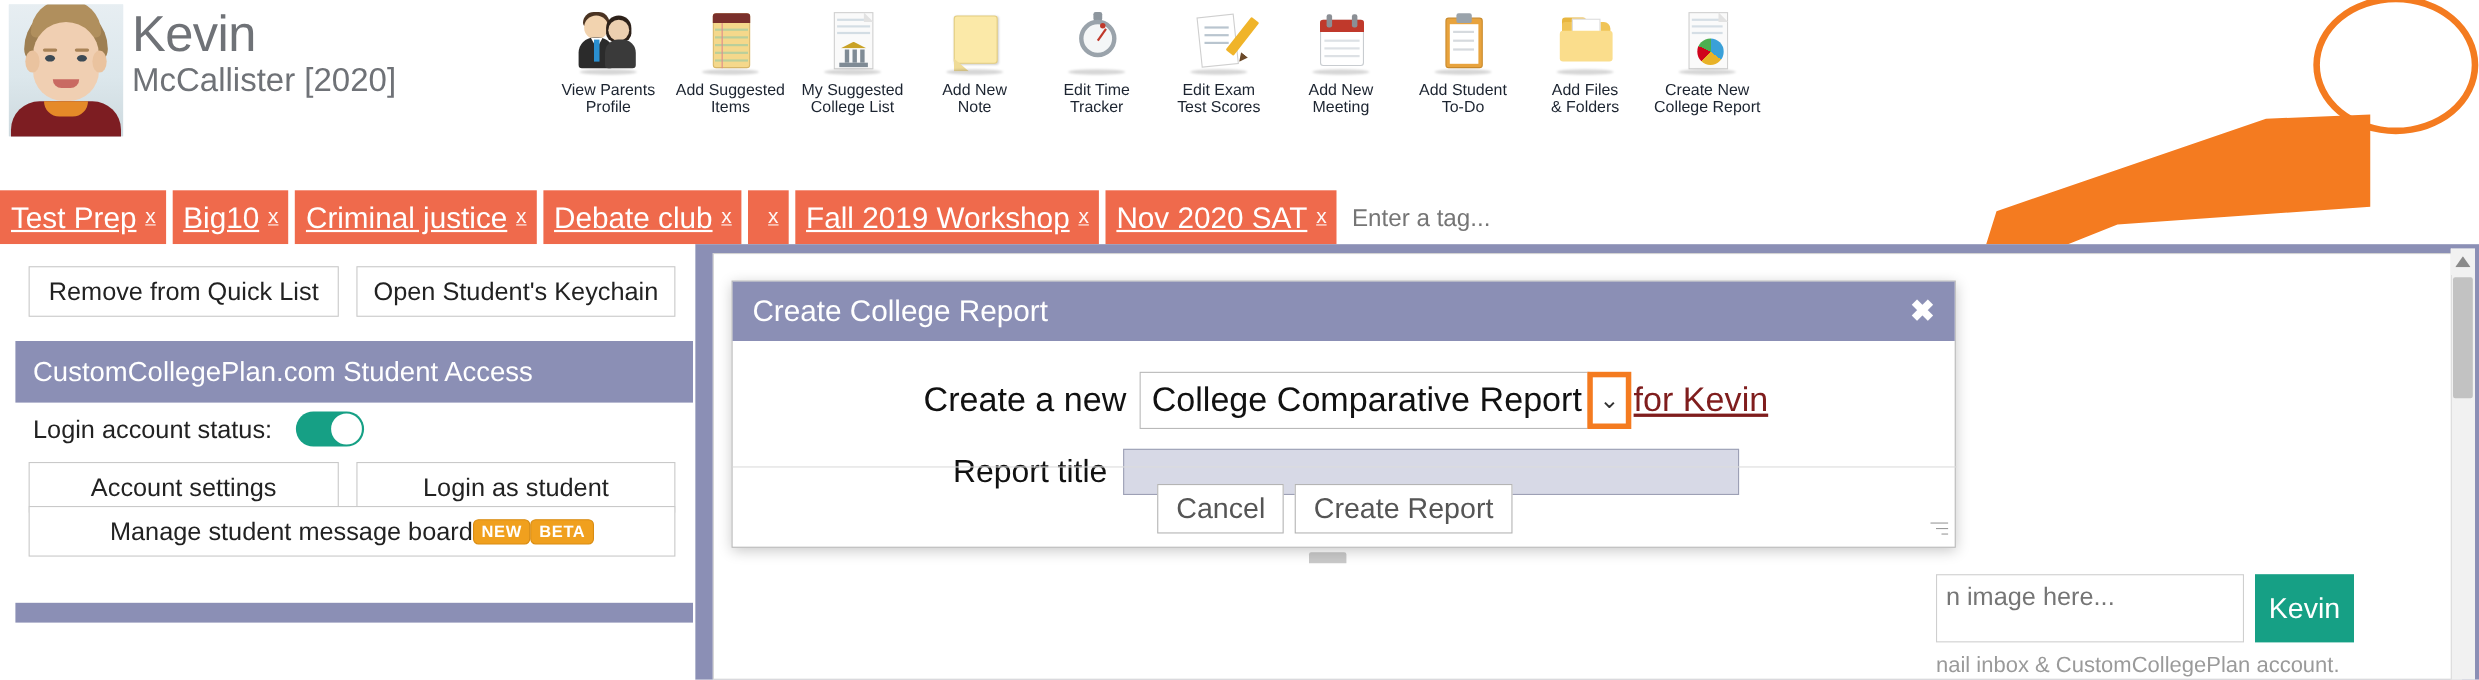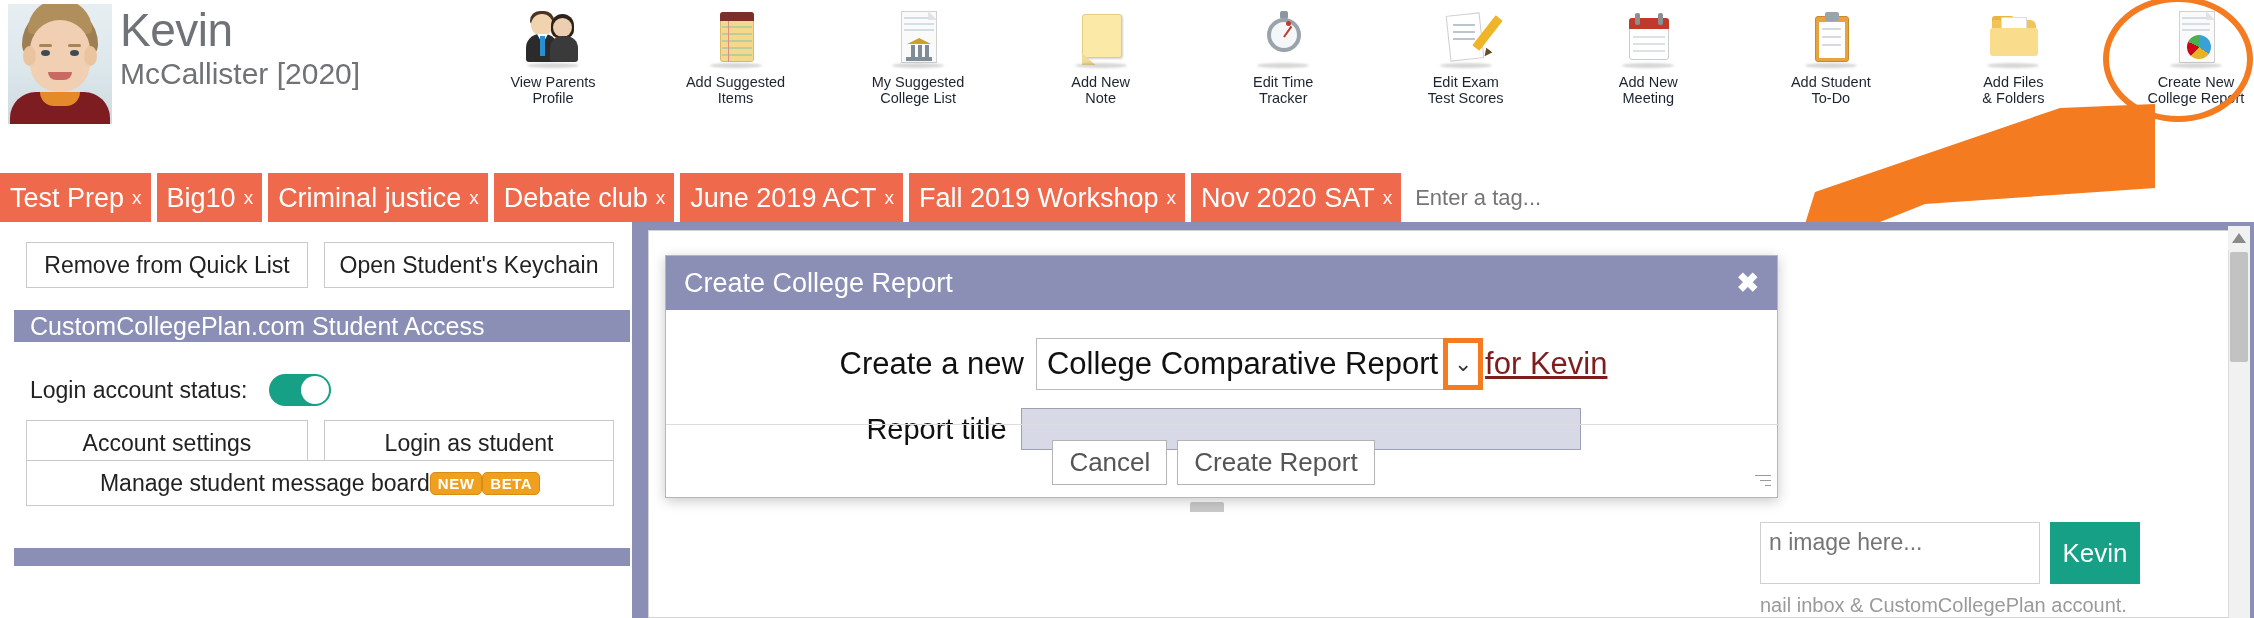--- a/index.html
+++ b/index.html
@@ -33,21 +33,21 @@
   .brow-r { position:absolute; left:60px; top:40px; width:13px; height:3px; background:#a98458; border-radius:2px; }
   .mouth { position:absolute; left:40px; top:68px; width:24px; height:8px; background:#c96a62; border-radius:0 0 14px 14px; }
   .shirt { position:absolute; left:2px; top:88px; width:100px; height:36px; background:#7d1d22; border-radius:26px 26px 0 0; }
   .collar { position:absolute; left:32px; top:88px; width:40px; height:14px; background:#e58a28; border-radius:0 0 20px 20px; }
 
   #name-block { position:absolute; left:120px; top:4px; }
   #first-name { font-size:46px; color:#6f7277; line-height:52px; font-weight:400; letter-spacing:-0.5px;}
   #last-name { font-size:30px; color:#6f7277; line-height:36px; font-weight:400; }
 
   
-  #toolbar { position:absolute; left:500px; top:2px; width:1754px; height:118px; display:flex;justify-content:space-between; }
+  #toolbar { position:absolute; left:500px; top:2px; width:1754px; height:118px; display:flex; }
   .tb-item { width:106px; margin-right:5px; display:flex; flex-direction:column; align-items:center;
              padding-top:6px; cursor:pointer; position:relative; }
   .tb-icon { width:56px; height:62px; position:relative; margin-bottom:4px; }
   .tb-label { font-size:14.5px; line-height:16px; color:#1c2430; text-align:center; width:112px; }
 
   
   .ic-parents .p1-head { position:absolute; left:6px; top:6px; width:22px; height:22px; background:#f2d3af; border-radius:50%; }
   .ic-parents .p1-hair { position:absolute; left:5px; top:3px; width:24px; height:13px; background:#4a3322; border-radius:12px 12px 4px 4px;}
   .ic-parents .p1-body { position:absolute; left:1px; top:26px; width:32px; height:28px; background:#2b2b2b; border-radius:14px 14px 3px 3px; }
   .ic-parents .p1-tie { position:absolute; left:15px; top:28px; width:5px; height:20px; background:#2a8fd0; }
@@ -123,40 +123,41 @@
 
   
   #arrow { position:absolute; left:1155px; top:96px; width:1000px; height:170px; pointer-events:none; }
 
   
   #tagbar { position:absolute; left:0; top:178px; width:2254px; height:40px; display:flex; align-items:center; }
   .tag {
     background:#ef6a4c; color:#fff; height:50px; display:flex; align-items:center;
     padding:0 9px 0 10px; margin-right:6px; font-size:27px; line-height:38px; white-space:nowrap;
     cursor:pointer;
+    text-decoration:underline;
   }
   .tag .tx { font-size:19px; margin-left:8px; opacity:.95; }
   #tag-input { border:none; outline:none; font-size:22px; color:#8a8a8a; margin-left:6px;
                background:transparent; width:300px; }
 
   
   #body-area { position:absolute; left:0; top:222px; width:2254px; height:396px; background:#fff; }
 
   
   #left-col { position:absolute; left:0; top:0; width:632px; height:396px; background:#fff; }
   .btn-outline {
     border:1px solid #c9c9c9; background:#fff; height:46px; display:flex; align-items:center;
     justify-content:center; font-size:23px; color:#222; cursor:pointer;
   }
   #qrow { position:absolute; left:26px; top:20px; display:flex; gap:16px; }
   #btn-remove-quick { width:282px; }
   #btn-keychain { width:290px; }
 
   #access-header {
-    position:absolute; left:14px; top:88px; width:616px; height:32px; background:#8b8fb5;
+    position:absolute; left:14px; top:88px; width:616px; height:56px; background:#8b8fb5;
     color:#fff; font-size:25px; display:flex; align-items:center; padding-left:16px;
   }
   #login-status-row { position:absolute; left:30px; top:152px; display:flex; align-items:center; gap:22px; }
   #login-status-label { font-size:23px; color:#222; }
   .toggle { width:62px; height:32px; background:#16a085; border-radius:18px; position:relative; cursor:pointer; }
   .toggle .knob { position:absolute; right:2px; top:2px; width:28px; height:28px; background:#fff; border-radius:50%; }
 
   #acct-row { position:absolute; left:26px; top:198px; display:flex; gap:16px; }
   #btn-account-settings { width:282px; }
   #btn-login-as-student { width:290px; }
@@ -446,21 +447,20 @@
     </div>
     <div class="tag">
       <span>Criminal justice</span>
       <span class="tx">x</span>
     </div>
     <div class="tag">
       <span>Debate club</span>
       <span class="tx">x</span>
     </div>
     <div class="tag">
-      <span>June 2019 ACT</span>
       <span class="tx">x</span>
     </div>
     <div class="tag">
       <span>Fall 2019 Workshop</span>
       <span class="tx">x</span>
     </div>
     <div class="tag">
       <span>Nov 2020 SAT</span>
       <span class="tx">x</span>
     </div>

